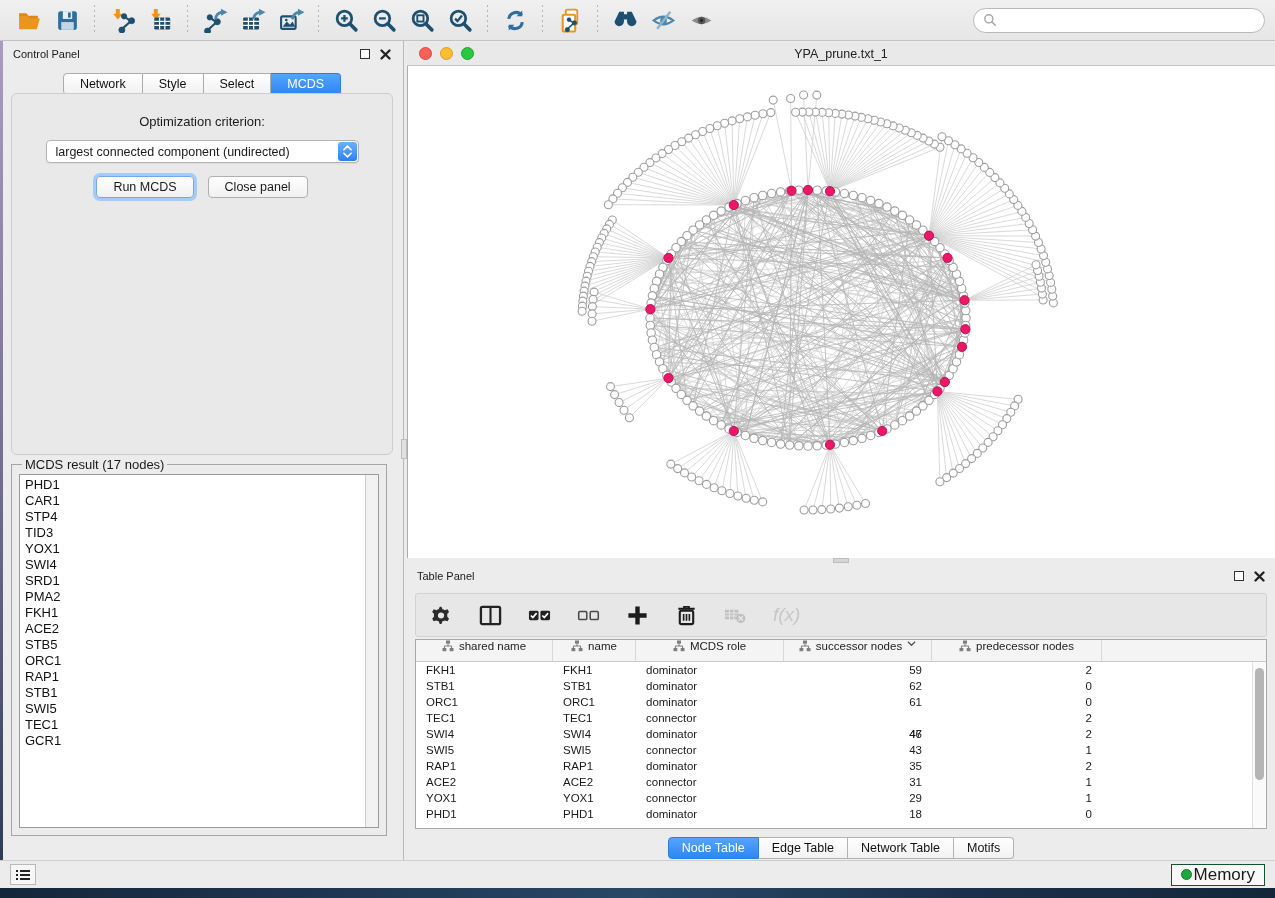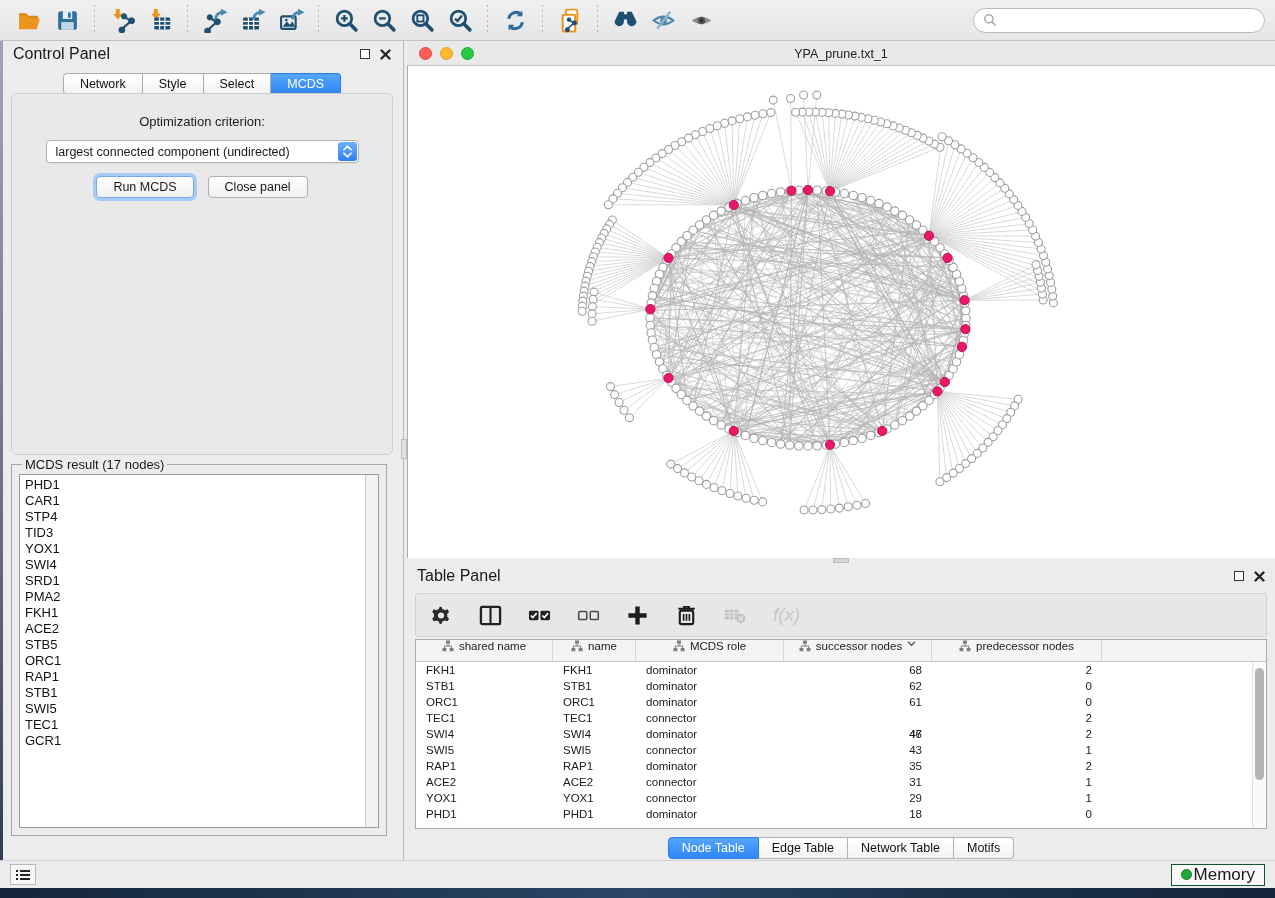--- a/index.html
+++ b/index.html
@@ -19,21 +19,21 @@
   .search-box svg { opacity:.65; }
 
   
   .main { position:absolute; left:0; top:41px; width:1275px; height:819px; background:#ececec; }
   .wall-left { position:absolute; left:0; top:0; width:3px; height:819px;
     background:linear-gradient(#a99cc0,#8d82a6 30%,#5d5f7e 70%,#2e3c55); }
 
   
   .control-panel { position:absolute; left:3px; top:0; width:398px; height:819px; background:#ececec; }
   .panel-header { height:26px; display:flex; align-items:center; padding:0 10px; }
-  .panel-title { font-size:16px; color:#1a1a1a; }
+  .panel-title { font-size:11px; color:#1a1a1a; }
   .panel-ctrl { margin-left:auto; display:flex; align-items:center; gap:10px; }
   .icon-float { width:10px; height:10px; border:1.6px solid #333; background:#fff; display:inline-block; }
   .icon-x svg { display:block; }
 
   .tabs-row { display:flex; justify-content:center; margin-top:6px; }
   .seg-tab { height:22px; padding:0 16px; display:flex; align-items:center; font-size:12.5px;
     background:linear-gradient(#ffffff,#f1f1f1); border:1px solid #acacac; border-left-width:0; color:#111; }
   .seg-tab:first-child { border-left-width:1px; border-radius:4px 0 0 4px; }
   .seg-tab:last-child { border-radius:0 4px 4px 0; }
   .seg-tab.active { background:linear-gradient(#55a5fb,#2e86f6); color:#fff; border-color:#2d7de2; }
@@ -1380,21 +1380,21 @@
               </svg>
               <span>predecessor nodes</span>
             </div>
             <div class="th" style="flex: 1 1 0%;"></div>
           </div>
         <div class="tbody" id="tbody">
             <div class="tr">
               <div class="td" style="width: 137px; flex: 0 0 137px;">FKH1</div>
               <div class="td" style="width: 83px; flex: 0 0 83px;">FKH1</div>
               <div class="td" style="width: 148px; flex: 0 0 148px;">dominator</div>
-              <div class="td num" style="width: 148px; flex: 0 0 148px;">68</div>
+              <div class="td num" style="width: 148px; flex: 0 0 148px;">59</div>
               <div class="td num" style="width: 170px; flex: 0 0 170px;">2</div>
             </div>
             <div class="tr">
               <div class="td" style="width: 137px; flex: 0 0 137px;">STB1</div>
               <div class="td" style="width: 83px; flex: 0 0 83px;">STB1</div>
               <div class="td" style="width: 148px; flex: 0 0 148px;">dominator</div>
               <div class="td num" style="width: 148px; flex: 0 0 148px;">62</div>
               <div class="td num" style="width: 170px; flex: 0 0 170px;">0</div>
             </div>
             <div class="tr">

